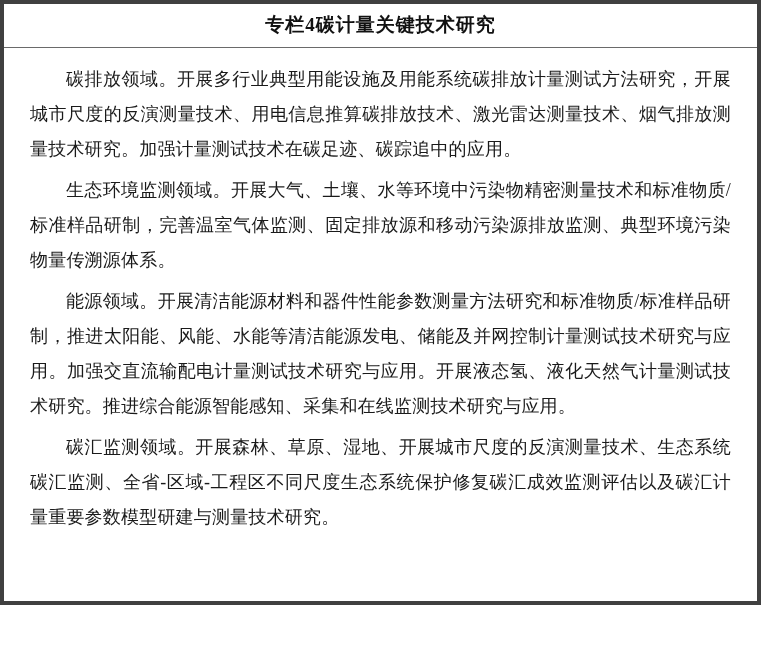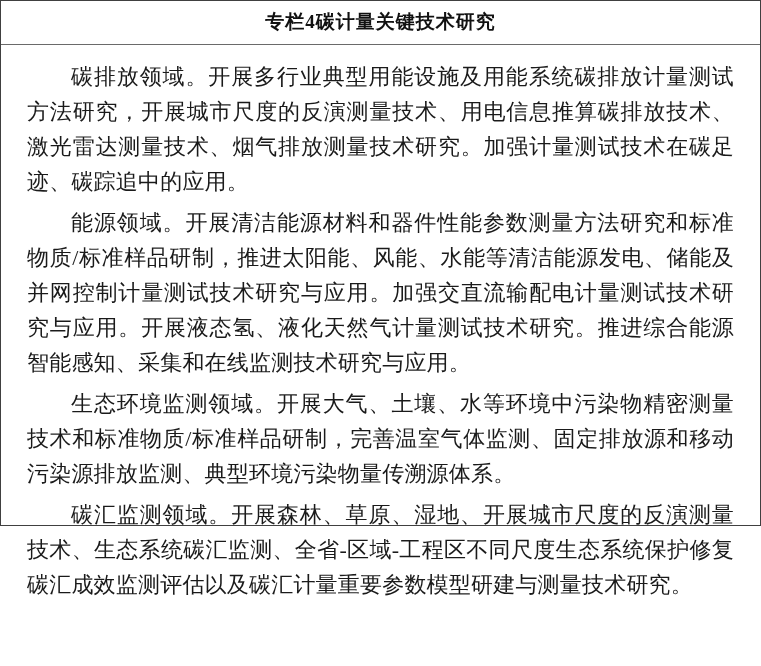--- a/index.html
+++ b/index.html
@@ -9,22 +9,22 @@
   body {
     width: 761px;
     height: 666px;
     background: #ffffff;
     font-family: "Liberation Serif", "DejaVu Serif", serif;
     overflow: hidden;
   }
   .doc-box {
     box-sizing: border-box;
     width: 761px;
-    height: 526px;
-    border: 1px solid #404040;
+    height: 605px;
+    border: 4px solid #404040;
     background: #ffffff;
     display: flex;
     flex-direction: column;
   }
   .title-bar {
     box-sizing: border-box;
     width: 100%;
     border-bottom: 1px solid #6a6a6a;
     text-align: center;
     padding: 8px 0 9px 0;
@@ -35,36 +35,36 @@
     font-size: 19px;
     letter-spacing: 1px;
     color: #111111;
   }
   .body-area {
     box-sizing: border-box;
     padding: 14px 26px 0 26px;
     flex: 1;
   }
   .para {
-    font-size: 22px;
+    font-size: 18px;
     line-height: 35px;
     color: #1a1a1a;
     text-indent: 2em;
     text-align: justify;
     text-justify: inter-ideograph;
     margin: 0 0 6px 0;
     letter-spacing: 0.2px;
   }
 </style>
 </head>
 <body>
 
 <div class="doc-box">
   <div class="title-bar">
     <span class="title-text">专栏4碳计量关键技术研究</span>
   </div>
   <div class="body-area">
     <p class="para">碳排放领域。开展多行业典型用能设施及用能系统碳排放计量测试方法研究，开展城市尺度的反演测量技术、用电信息推算碳排放技术、激光雷达测量技术、烟气排放测量技术研究。加强计量测试技术在碳足迹、碳踪追中的应用。</p>
+    <p class="para">生态环境监测领域。开展大气、土壤、水等环境中污染物精密测量技术和标准物质/标准样品研制，完善温室气体监测、固定排放源和移动污染源排放监测、典型环境污染物量传溯源体系。</p>
     <p class="para">能源领域。开展清洁能源材料和器件性能参数测量方法研究和标准物质/标准样品研制，推进太阳能、风能、水能等清洁能源发电、储能及并网控制计量测试技术研究与应用。加强交直流输配电计量测试技术研究与应用。开展液态氢、液化天然气计量测试技术研究。推进综合能源智能感知、采集和在线监测技术研究与应用。</p>
-    <p class="para">生态环境监测领域。开展大气、土壤、水等环境中污染物精密测量技术和标准物质/标准样品研制，完善温室气体监测、固定排放源和移动污染源排放监测、典型环境污染物量传溯源体系。</p>
     <p class="para">碳汇监测领域。开展森林、草原、湿地、开展城市尺度的反演测量技术、生态系统碳汇监测、全省-区域-工程区不同尺度生态系统保护修复碳汇成效监测评估以及碳汇计量重要参数模型研建与测量技术研究。</p>
   </div>
 </div>
 
 </body></html>

